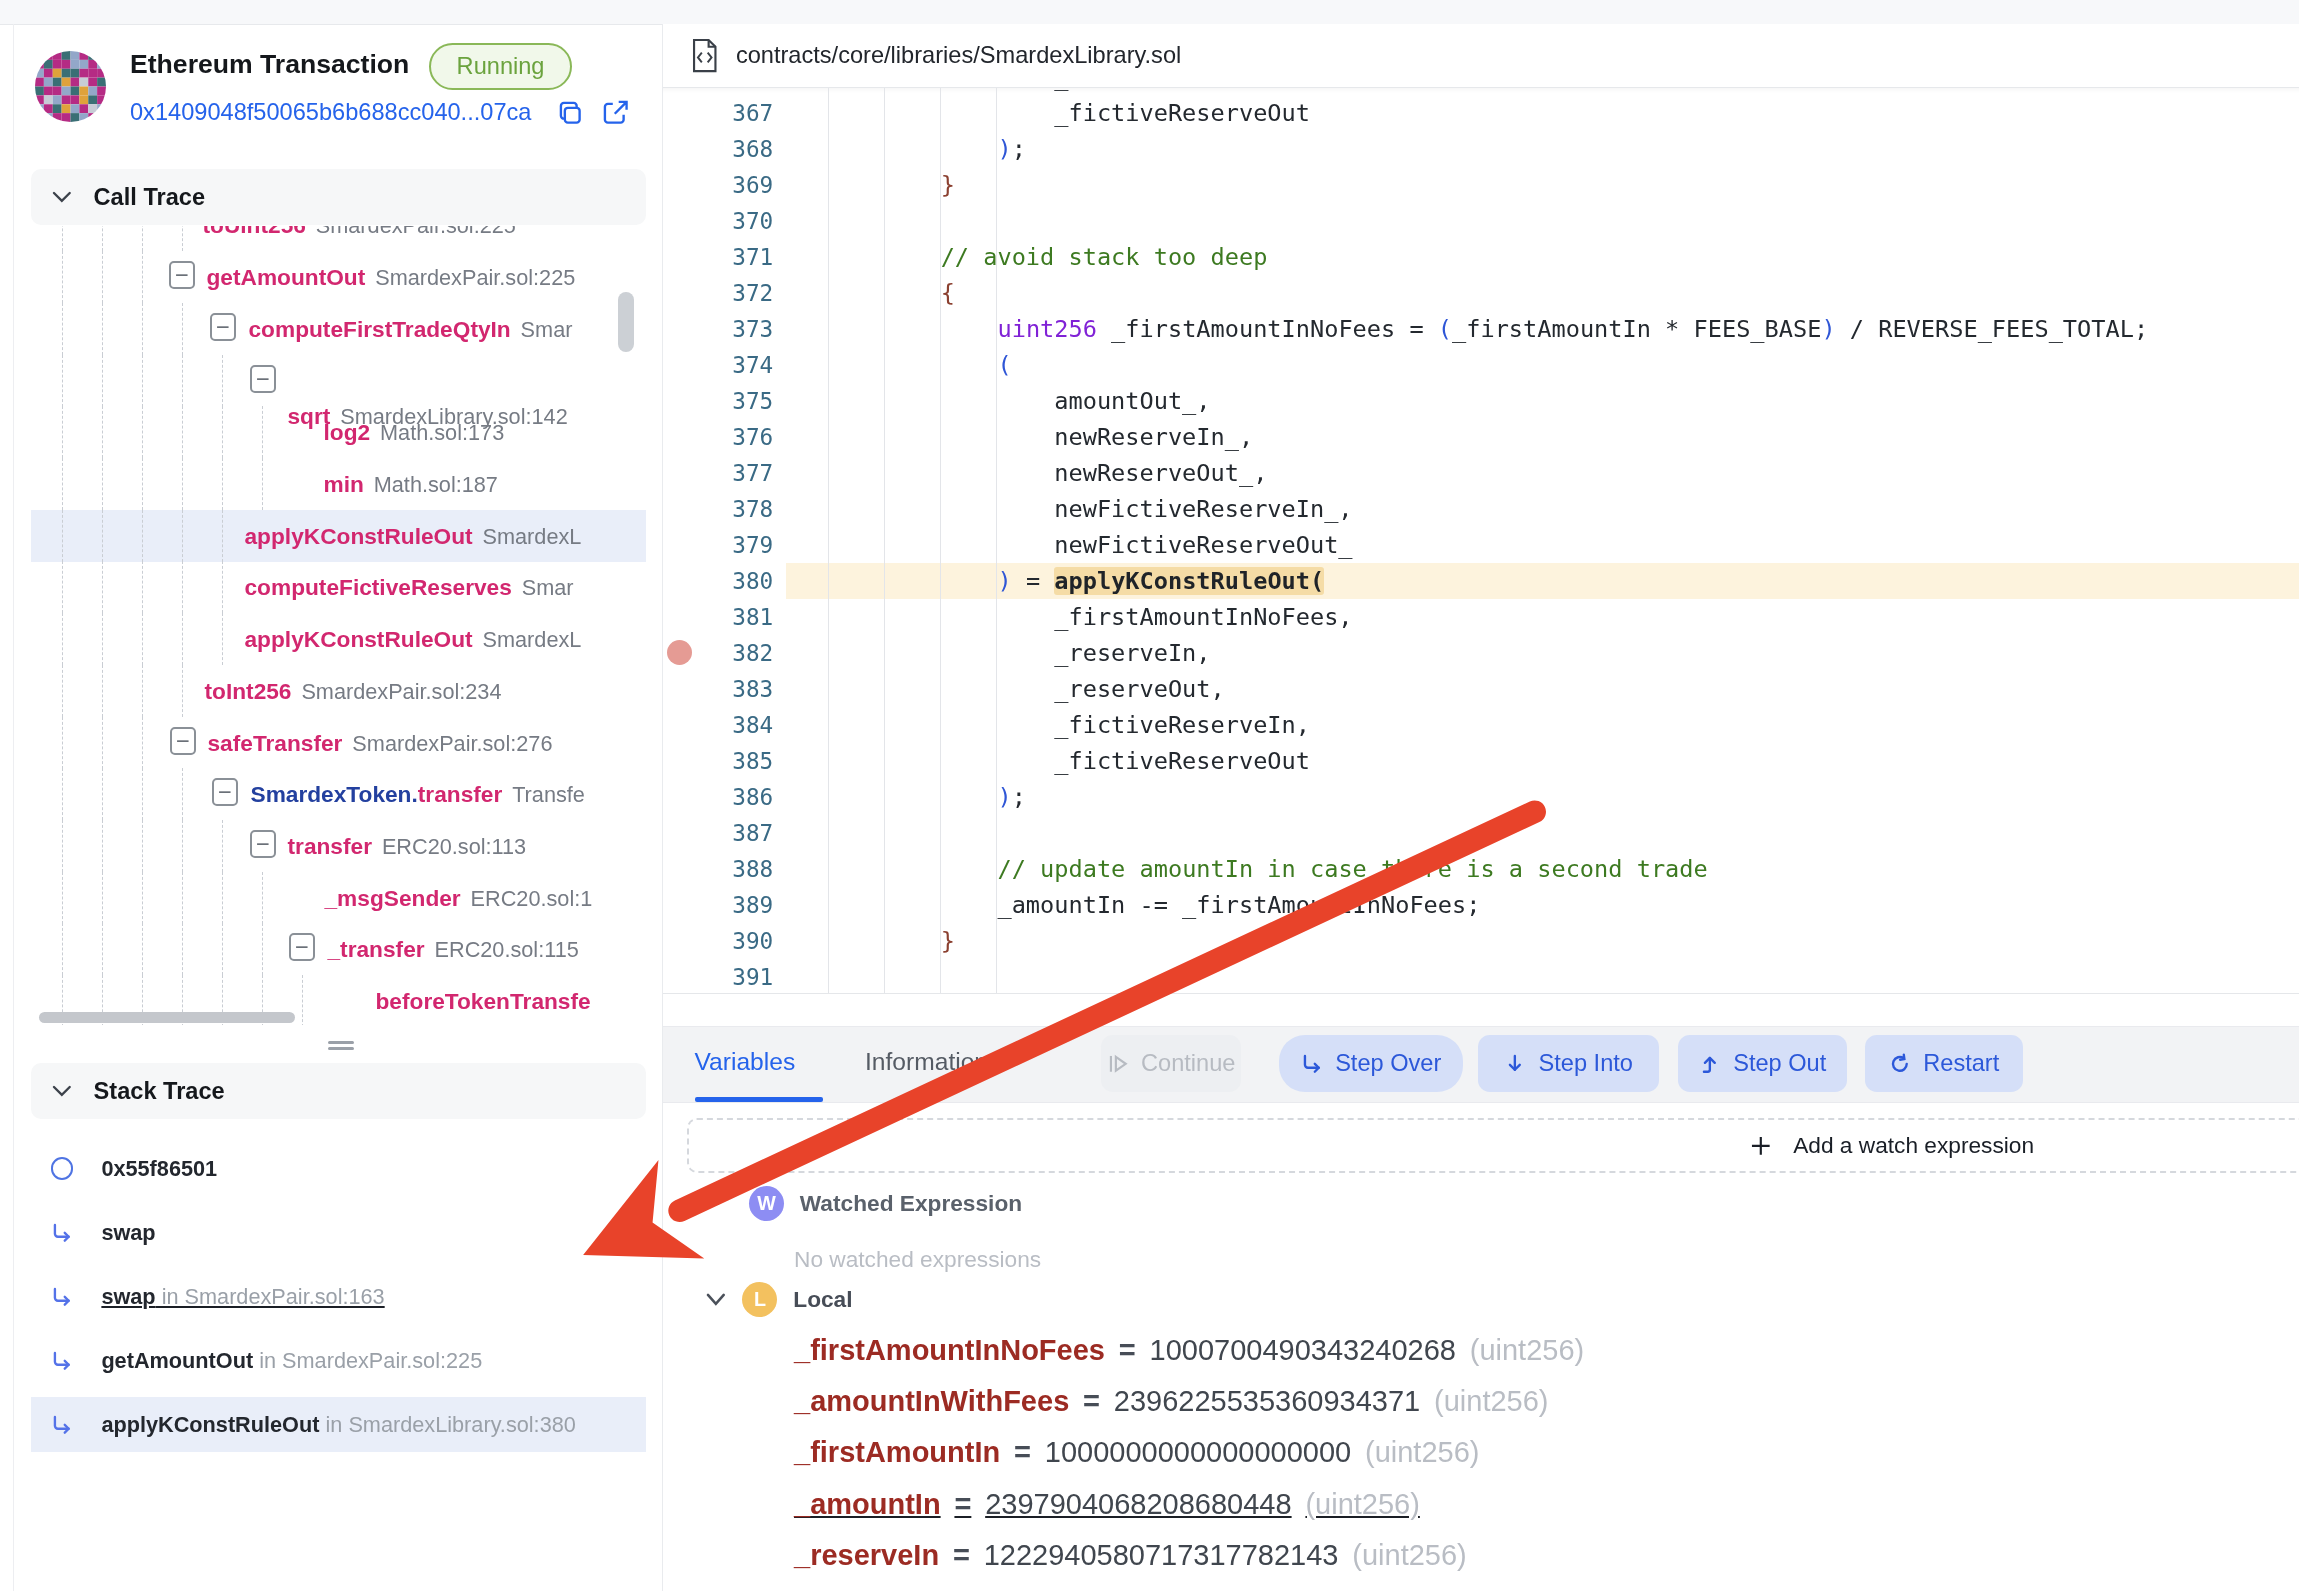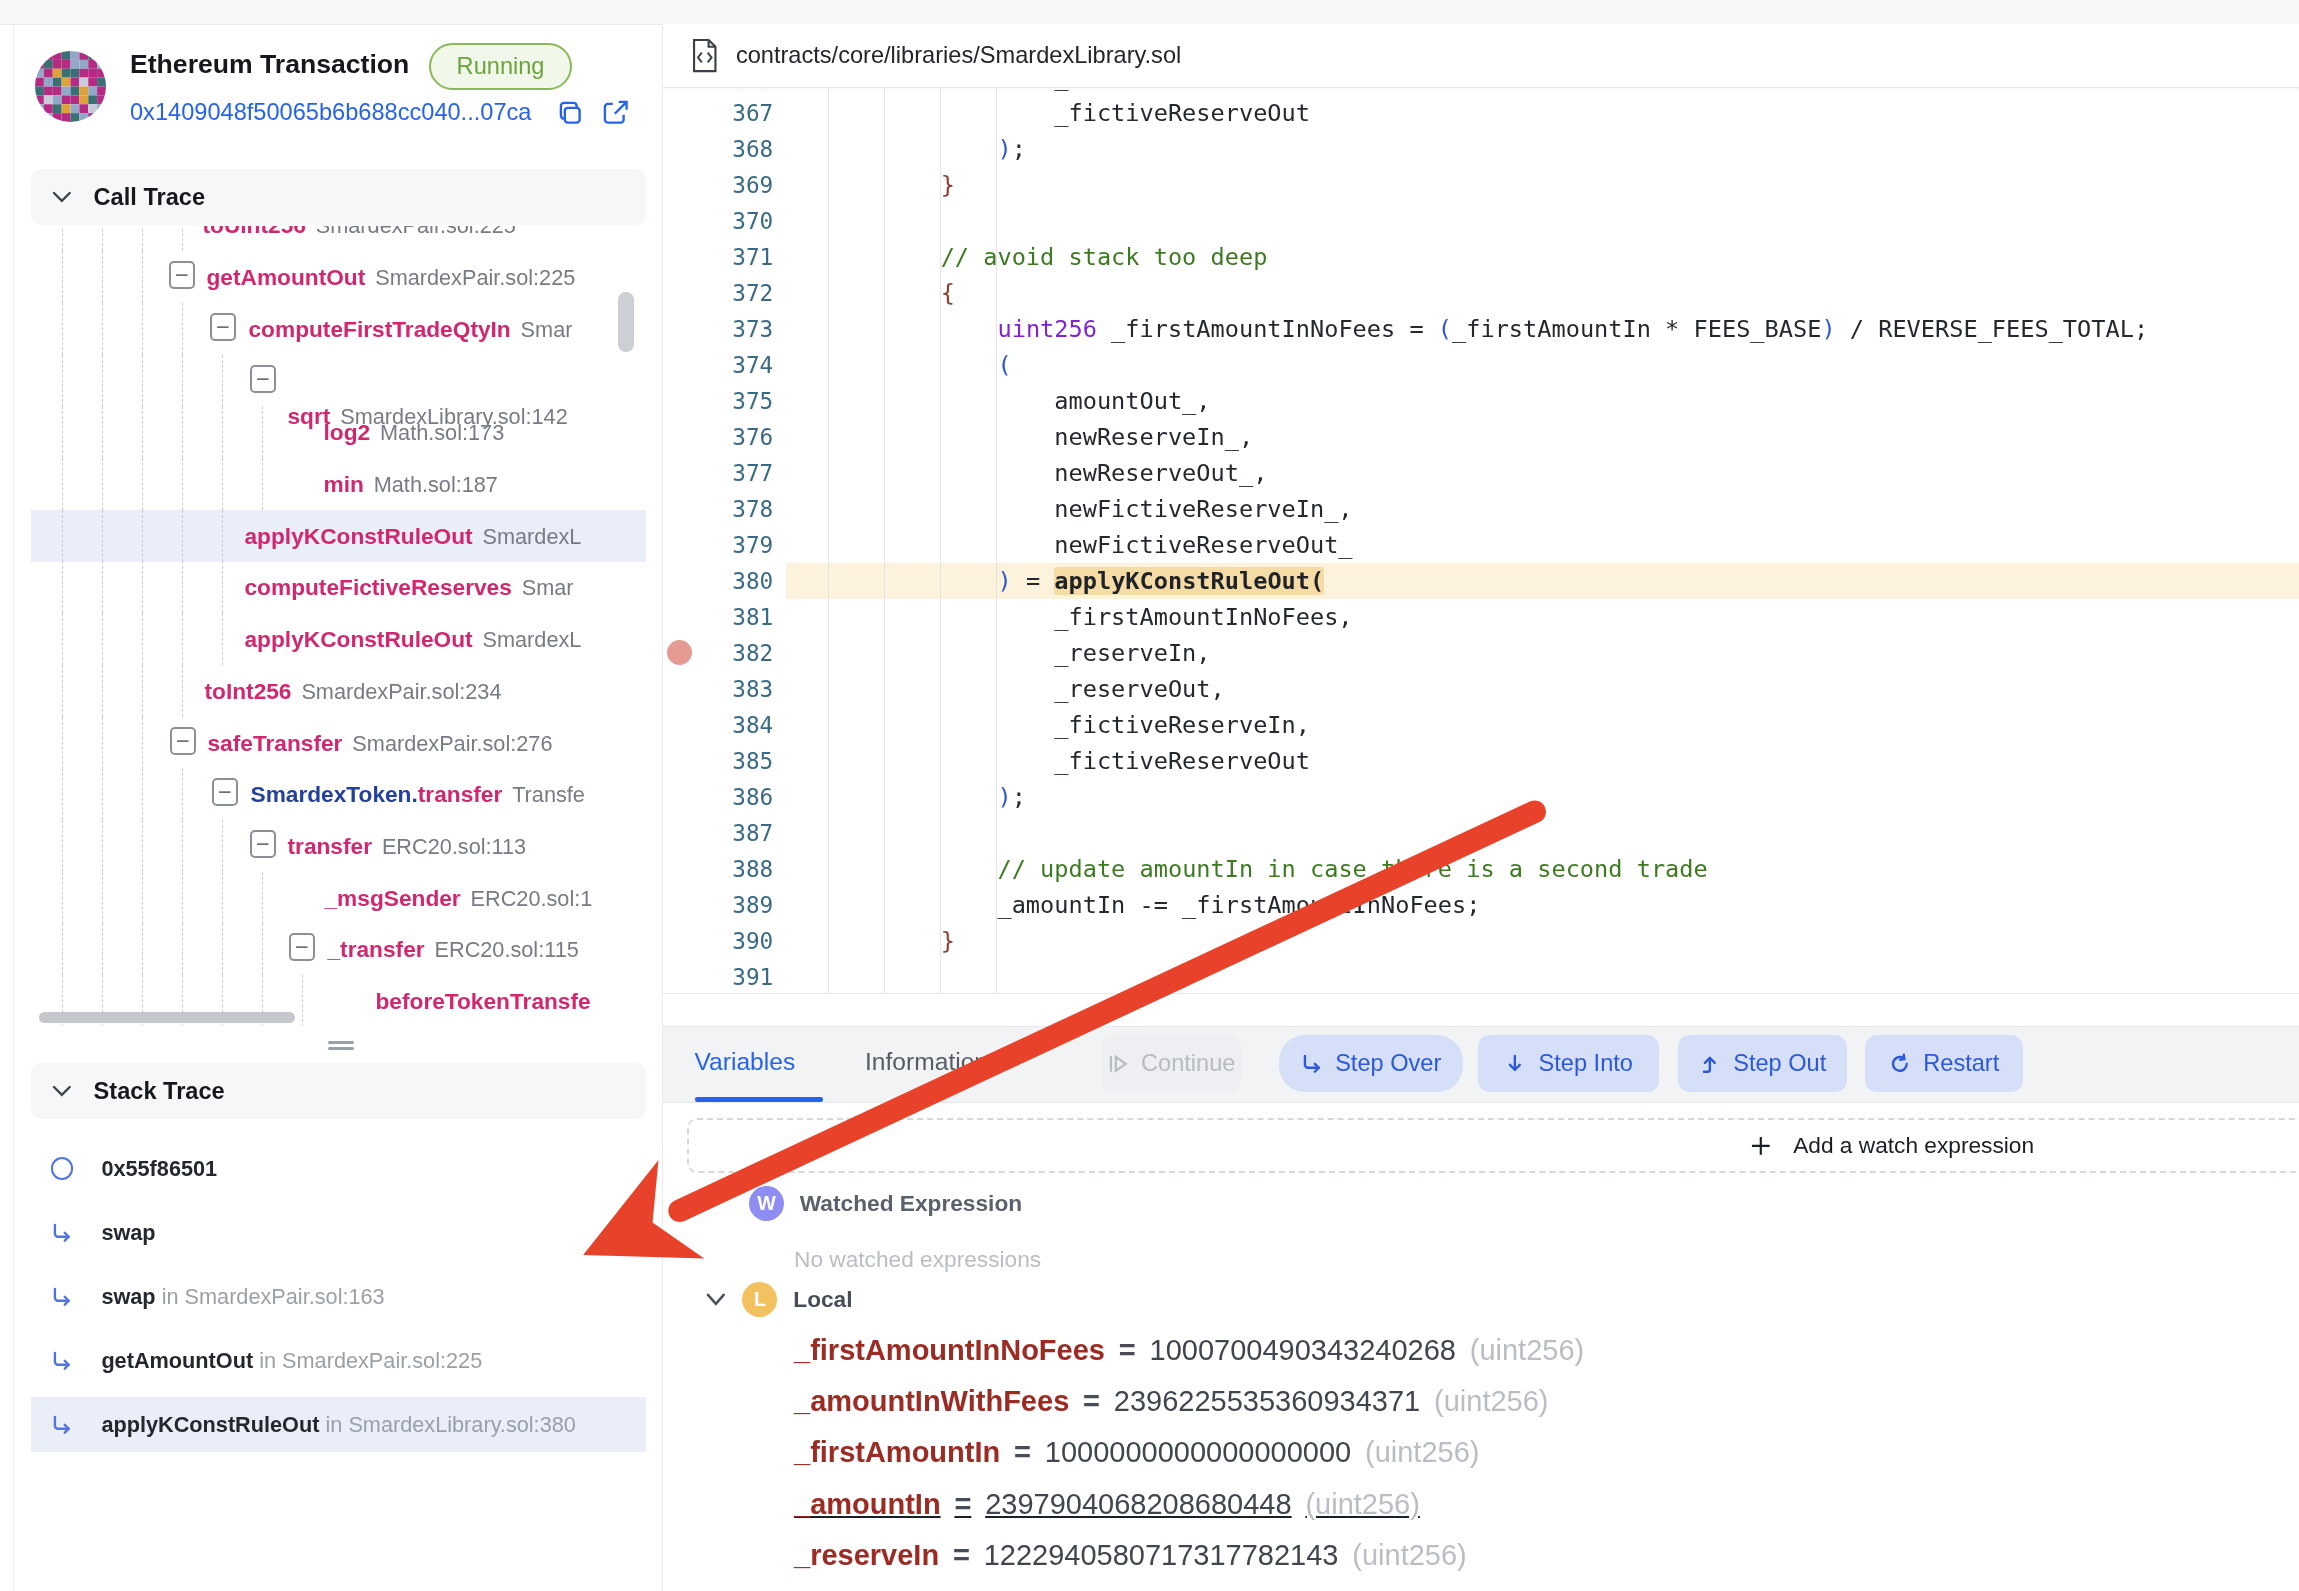--- a/index.html
+++ b/index.html
@@ -350,21 +350,21 @@
   </div>
     <div class="st-row" style="top: 1205px;">
     <span class="st-icon">
         <svg width="23.6" height="23.6" viewBox="0 0 24 24" fill="none" stroke="#5472e8" stroke-width="2.4" stroke-linecap="round" stroke-linejoin="round">
           <path d="M5 4v9a3 3 0 0 0 3 3h11"></path>
           <path d="M15 12l4 4-4 4"></path>
         </svg>
       </span>
     <span class="st-label"><span class="st-fn">swap</span><span class="st-loc"></span></span>
   </div>
-    <div class="st-row" style="top: 1269px;">
+    <div class="st-row" style="top: 1269px; text-decoration: underline;">
     <span class="st-icon">
         <svg width="23.6" height="23.6" viewBox="0 0 24 24" fill="none" stroke="#5472e8" stroke-width="2.4" stroke-linecap="round" stroke-linejoin="round">
           <path d="M5 4v9a3 3 0 0 0 3 3h11"></path>
           <path d="M15 12l4 4-4 4"></path>
         </svg>
       </span>
     <span class="st-label"><span class="st-fn">swap</span><span class="st-loc">  in  SmardexPair.sol:163</span></span>
   </div>
     <div class="st-row" style="top: 1333px;">
     <span class="st-icon">

